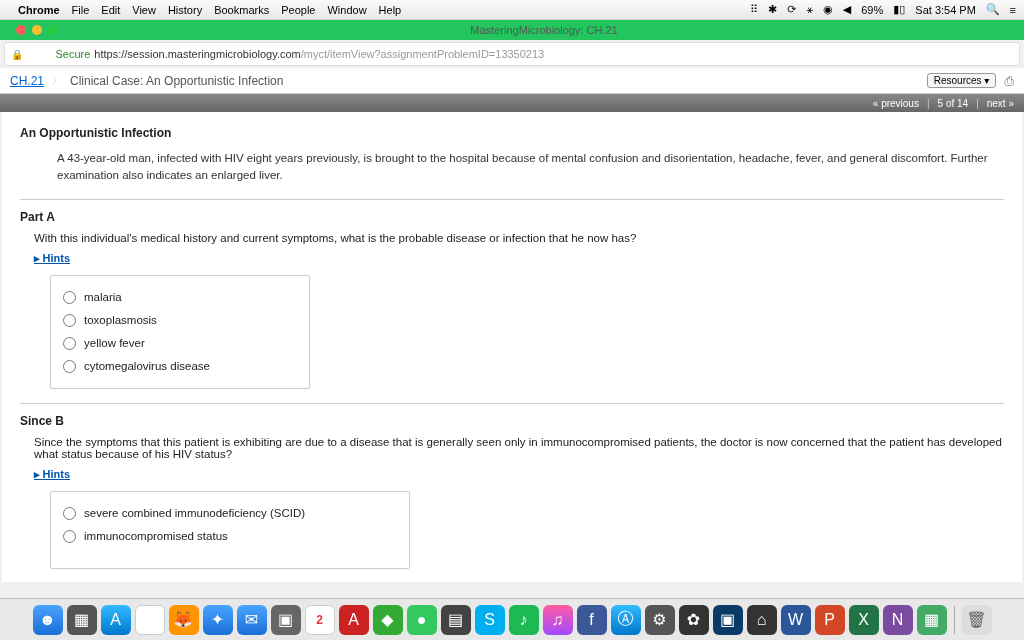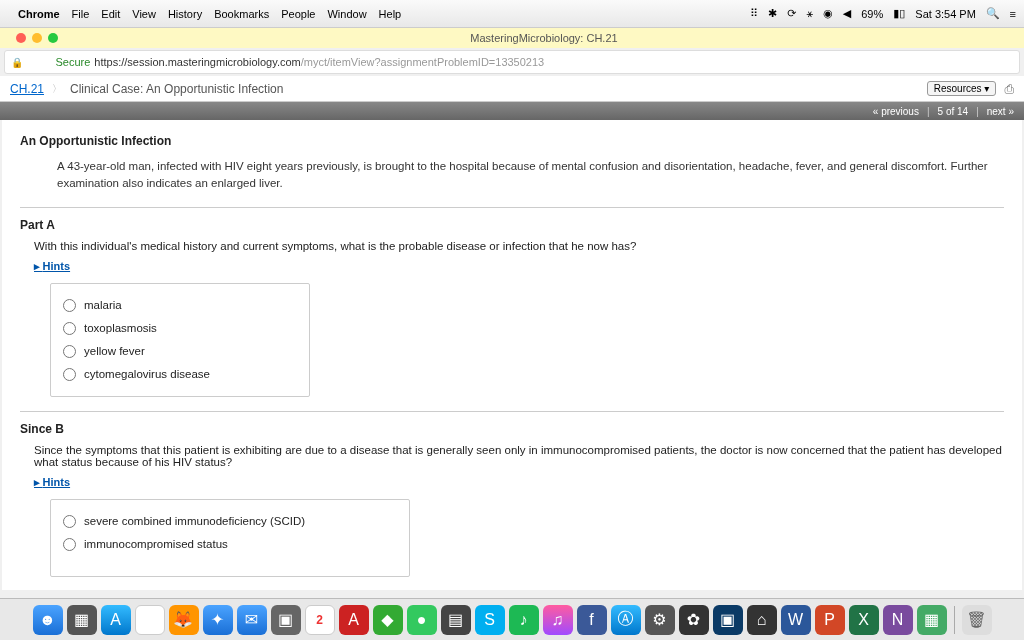--- a/index.html
+++ b/index.html
@@ -1,27 +1,27 @@
 <!DOCTYPE html>
 <html><head>
 <meta charset="utf-8">
 <style>
 * { margin: 0; padding: 0; box-sizing: border-box; font-family: Arial, Helvetica, sans-serif; }
 body { width: 1024px; height: 640px; overflow: hidden; background: #f0f0f0; position: relative; }
 
 
-.menubar { height: 28px; background: linear-gradient(#fafafa,#e8e8e8); display: flex; align-items: center; font-size: 11px; padding: 0 8px; border-bottom: 1px solid #ccc; }
+.menubar { height: 20px; background: linear-gradient(#fafafa,#e8e8e8); display: flex; align-items: center; font-size: 11px; padding: 0 8px; border-bottom: 1px solid #ccc; }
 .menubar .apple { font-size: 13px; margin-right: 10px; }
 .menubar .app { font-weight: bold; margin-right: 12px; }
 .menubar .menu { margin-right: 12px; }
 .menubar .right { margin-left: auto; display: flex; align-items: center; gap: 10px; }
 .menubar .right span { font-size: 11px; }
 
 
-.traffic { height: 20px; display: flex; align-items:center; padding-left:16px; gap:6px; background:#fef9c3; }
+.traffic { height: 20px; display: flex; align-items:center; padding-left:16px; gap:6px; background:#22c55e; }
 .tlight { width:10px; height:10px; border-radius:50%; }
 .tlight.r{background:#ff5f56;} .tlight.y{background:#ffbd2e;} .tlight.g{background:#27c93f;}
 .tabbar { flex:1; text-align:center; font-size:11px; color:#555; }
 
 .addrbar { height:24px; background:#fff; border:1px solid #ddd; margin:2px 4px; border-radius:3px; display:flex; align-items:center; padding:0 6px; font-size:11px; }
 .lock { color:#2a8a2a; margin-right:4px; font-size:10px; }
 .secure { color:#2a8a2a; margin-right:4px;padding-left:28px; }
 .url-dark { color:#333; }
 .url-light { color:#999; }
 

